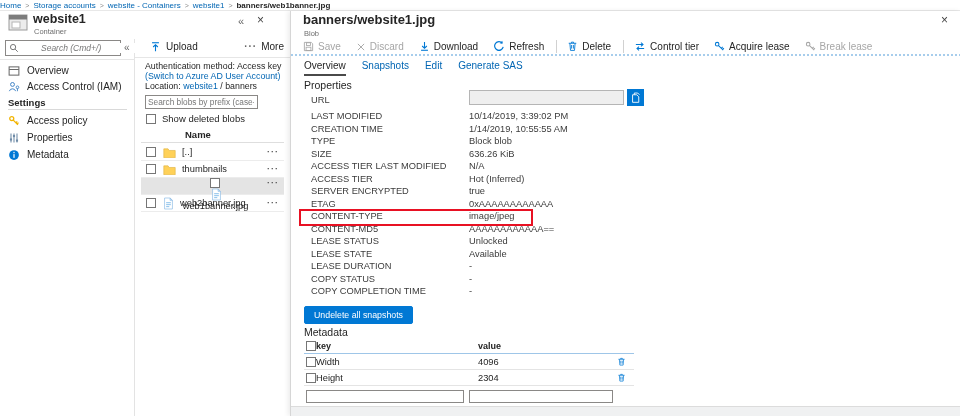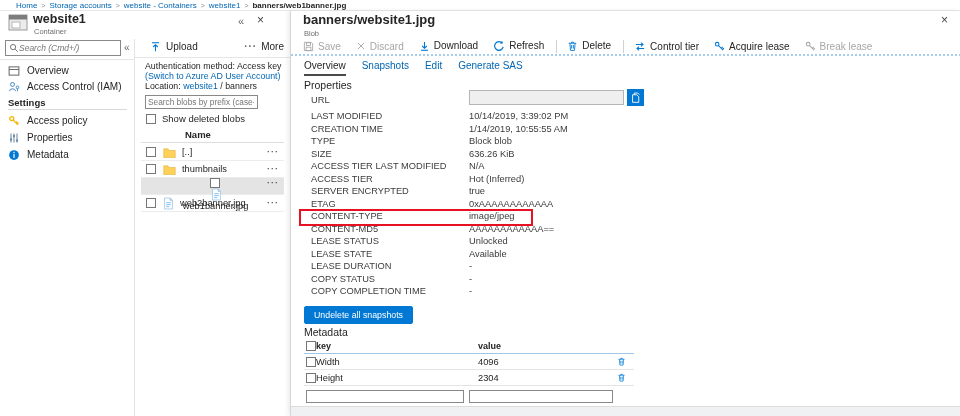--- a/index.html
+++ b/index.html
@@ -3,41 +3,41 @@
 <meta charset="utf-8">
 <style>
   * { margin:0; padding:0; box-sizing:border-box; }
   html,body { background:#fff; }
   body { font-family:"Liberation Sans", sans-serif; color:#252525; }
   .stage { position:relative; width:960px; height:416px; background:#fff; overflow:hidden; }
 
   
   .topbar { position:absolute; left:0; top:0; width:960px; height:11px; background:#fff;
             border-bottom:1px solid #e8e8e8; box-shadow:0 1px 2px rgba(0,0,0,.05);
-            display:flex; align-items:center; padding-left:16px; font-size:8px; white-space:nowrap; }
+            display:flex; align-items:center; padding-left:0; font-size:8px; white-space:nowrap; }
   .crumb { color:#0065b3; cursor:pointer; }
   .crumb-sep { color:#8a8a8a; margin:0 4px; font-size:7px; }
   .crumb-last { color:#252525; font-weight:bold; }
 
   
   .left-blade { position:absolute; left:0; top:11px; width:290px; height:405px; background:#fff; }
   .right-blade { position:absolute; left:290px; top:11px; width:670px; height:405px; background:#fff;
                  border-left:1px solid #d6d6d6; box-shadow:-2px 0 5px rgba(0,0,0,.08); }
 
   
   .lb-head-icon { position:absolute; left:8px; top:3px; }
   .lb-title { position:absolute; left:33px; top:1px; font-size:12.5px; font-weight:bold; }
   .lb-sub   { position:absolute; left:34px; top:16px; font-size:7.5px; color:#6e6e6e; }
   .lb-collapse { position:absolute; left:238px; top:4px; font-size:11px; color:#666; cursor:pointer; }
   .lb-close    { position:absolute; left:257px; top:2px; font-size:12px; color:#444; cursor:pointer; }
 
   
   .nav-col { position:absolute; left:0; top:28px; width:135px; height:377px; border-right:1px solid #e3e3e3; }
   .nav-search { position:absolute; left:5px; top:1px; width:116px; height:16px; border:1px solid #8a8886;
-                display:flex; align-items:center; padding:0 3px; background:#fff; }
+                display:flex; align-items:center; padding:0 3px; background:#fff;gap:22px; }
   .nav-search input { border:none; outline:none; width:96px; font-size:8.5px; font-style:italic; color:#333;
                       font-family:"Liberation Sans", sans-serif; }
   .nav-search input::placeholder { color:#777; }
   .nav-collapse2 { position:absolute; left:124px; top:3px; font-size:10px; color:#666; cursor:pointer; }
   .nav-div1 { position:absolute; left:0; top:20px; width:135px; border-top:1px solid #e6e6e6; }
   .nav-item { position:absolute; left:0; width:135px; height:15px; display:flex; align-items:center;
               padding-left:8px; font-size:10px; color:#252525; cursor:pointer; }
   .nav-item .ni-label { margin-left:7px; }
   .nav-settings { position:absolute; left:8px; top:58px; font-size:9.5px; font-weight:bold; }
   .nav-div2 { position:absolute; left:8px; top:70px; width:119px; border-top:1px solid #d9d9d9; }
@@ -71,21 +71,21 @@
   .blob-row .rmenu { position:absolute; right:5px; color:#555; font-size:9px; letter-spacing:1px; font-weight:bold; cursor:pointer; }
 
   .cb { width:10px; height:10px; border:1px solid #767676; background:#fff; flex:none; cursor:pointer; }
 
   
   .rb-title { position:absolute; left:12px; top:1px; font-size:13px; font-weight:bold; }
   .rb-sub   { position:absolute; left:13px; top:18px; font-size:7.5px; color:#6e6e6e; }
   .rb-close { position:absolute; right:12px; top:2px; font-size:12px; color:#444; cursor:pointer; }
 
   .rb-toolbar { position:absolute; left:12px; top:27px; height:16px; display:flex; align-items:center; font-size:10px; }
-  .tbtn { display:flex; align-items:flex-start; margin-right:15px; cursor:pointer; color:#252525; }
+  .tbtn { display:flex; align-items:flex-end; margin-right:15px; cursor:pointer; color:#252525; }
   .tbtn .tlabel { margin-left:4px; }
   .tbtn.disabled { color:#a6a6a6; cursor:default; }
   .tsep { width:1px; height:13px; background:#d1d1d1; margin:0 10px 0 -3px; }
 
   .dotted-sep { position:absolute; left:0; top:43px; width:670px; border-top:2px dotted #a7cdec; }
 
   .rb-tabs { position:absolute; left:13px; top:49px; display:flex; font-size:10px; }
   .tab { margin-right:16px; color:#0065b3; cursor:pointer; padding-bottom:3px; }
   .tab.active { color:#252525; border-bottom:2px solid #4a4a4a; }
 

